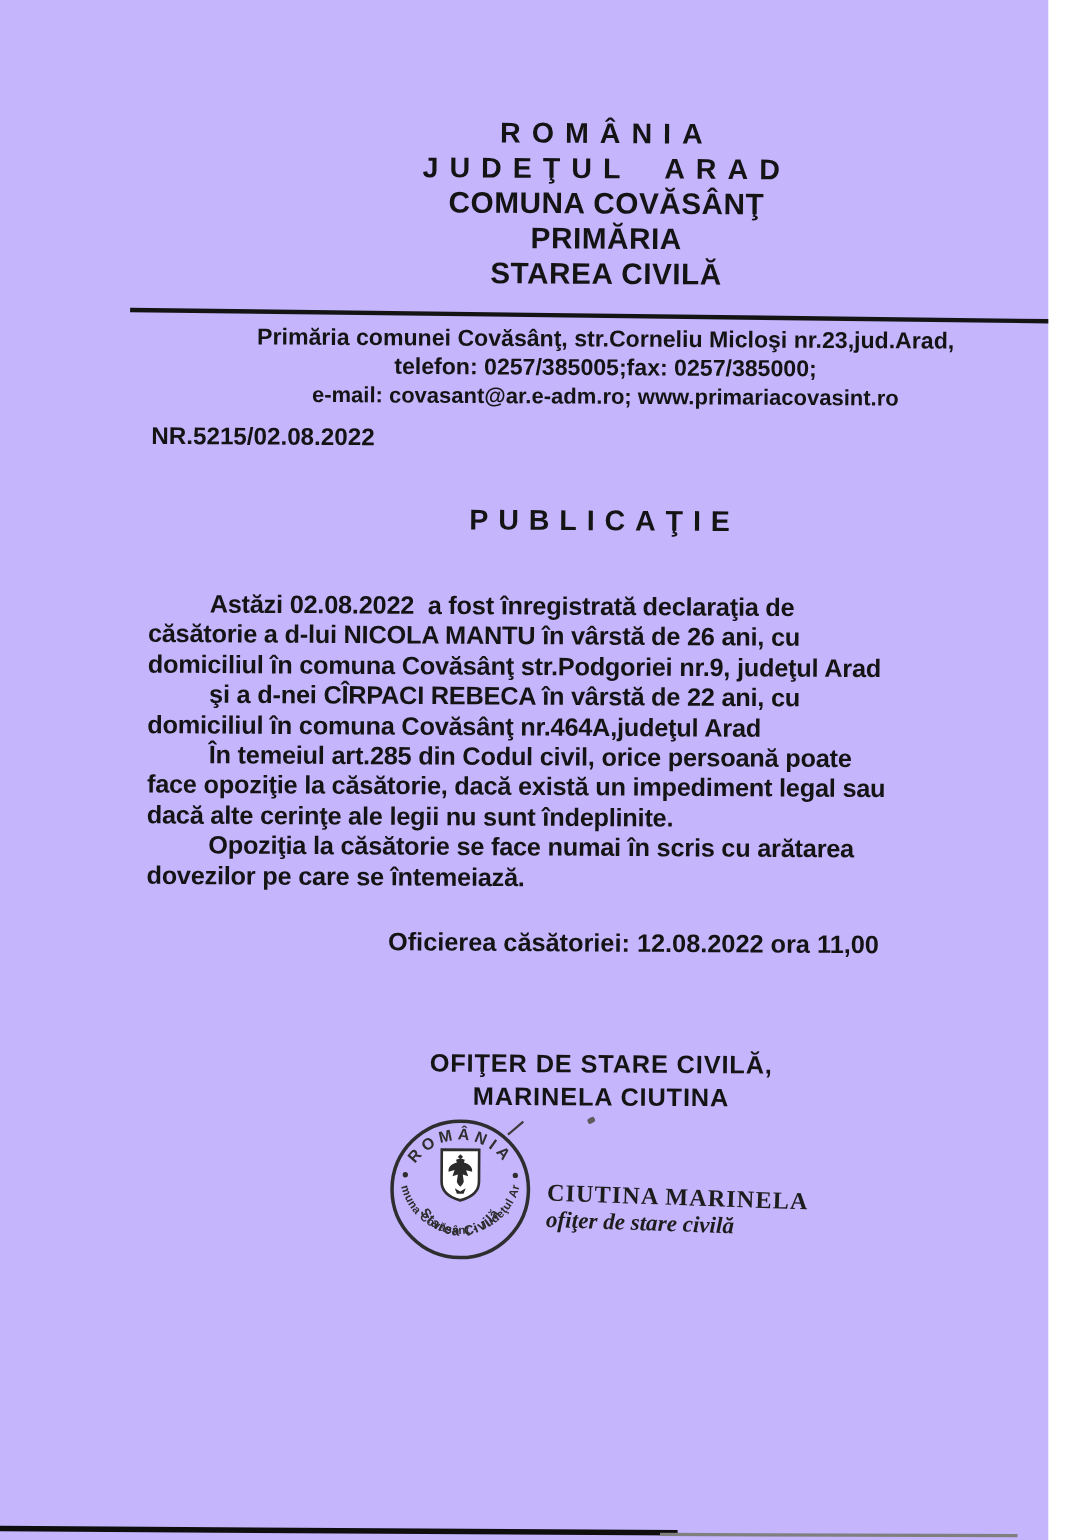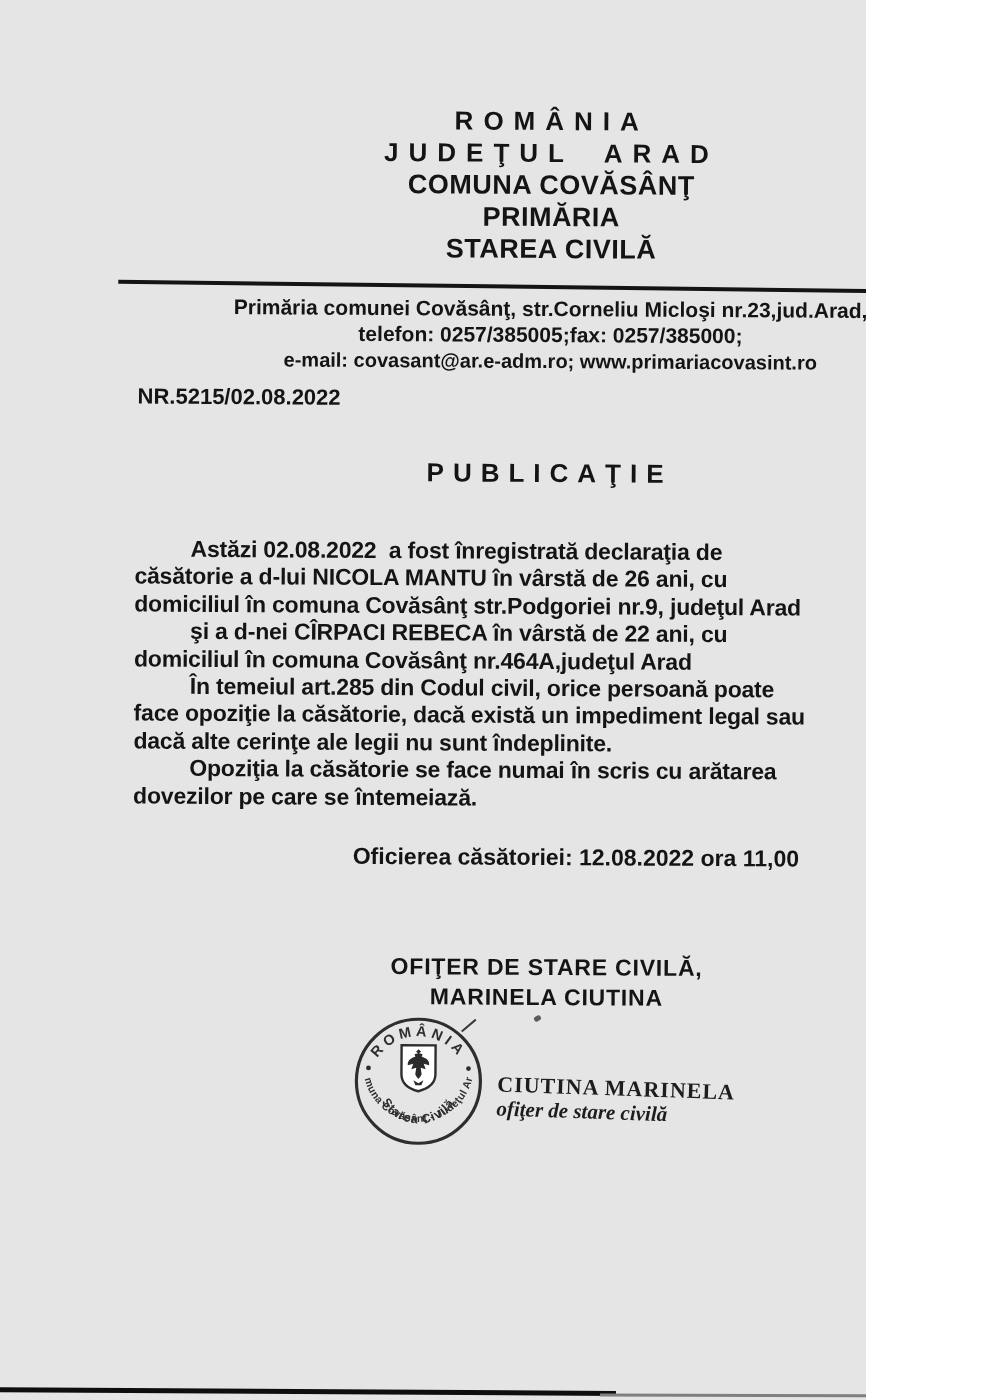--- a/index.html
+++ b/index.html
@@ -1,21 +1,21 @@
 <!DOCTYPE html>
 <html><head>
 <meta charset="utf-8">
 <style>
   * { margin: 0; padding: 0; box-sizing: border-box; }
   html, body { background: #ffffff; }
   .page {
     position: relative;
-    width: 866px;
+    width: 953px;
     height: 1400px;
-    background: #e5e5e5;
+    background: #c4b5fd;
     overflow: hidden;
     font-family: "Liberation Sans", sans-serif;
     color: #141414;
   }
   .doc {
     position: absolute;
     left: 115px; top: 0;
     width: 875px; height: 1400px;
     transform: rotate(0.35deg);
     transform-origin: 100px 0;

